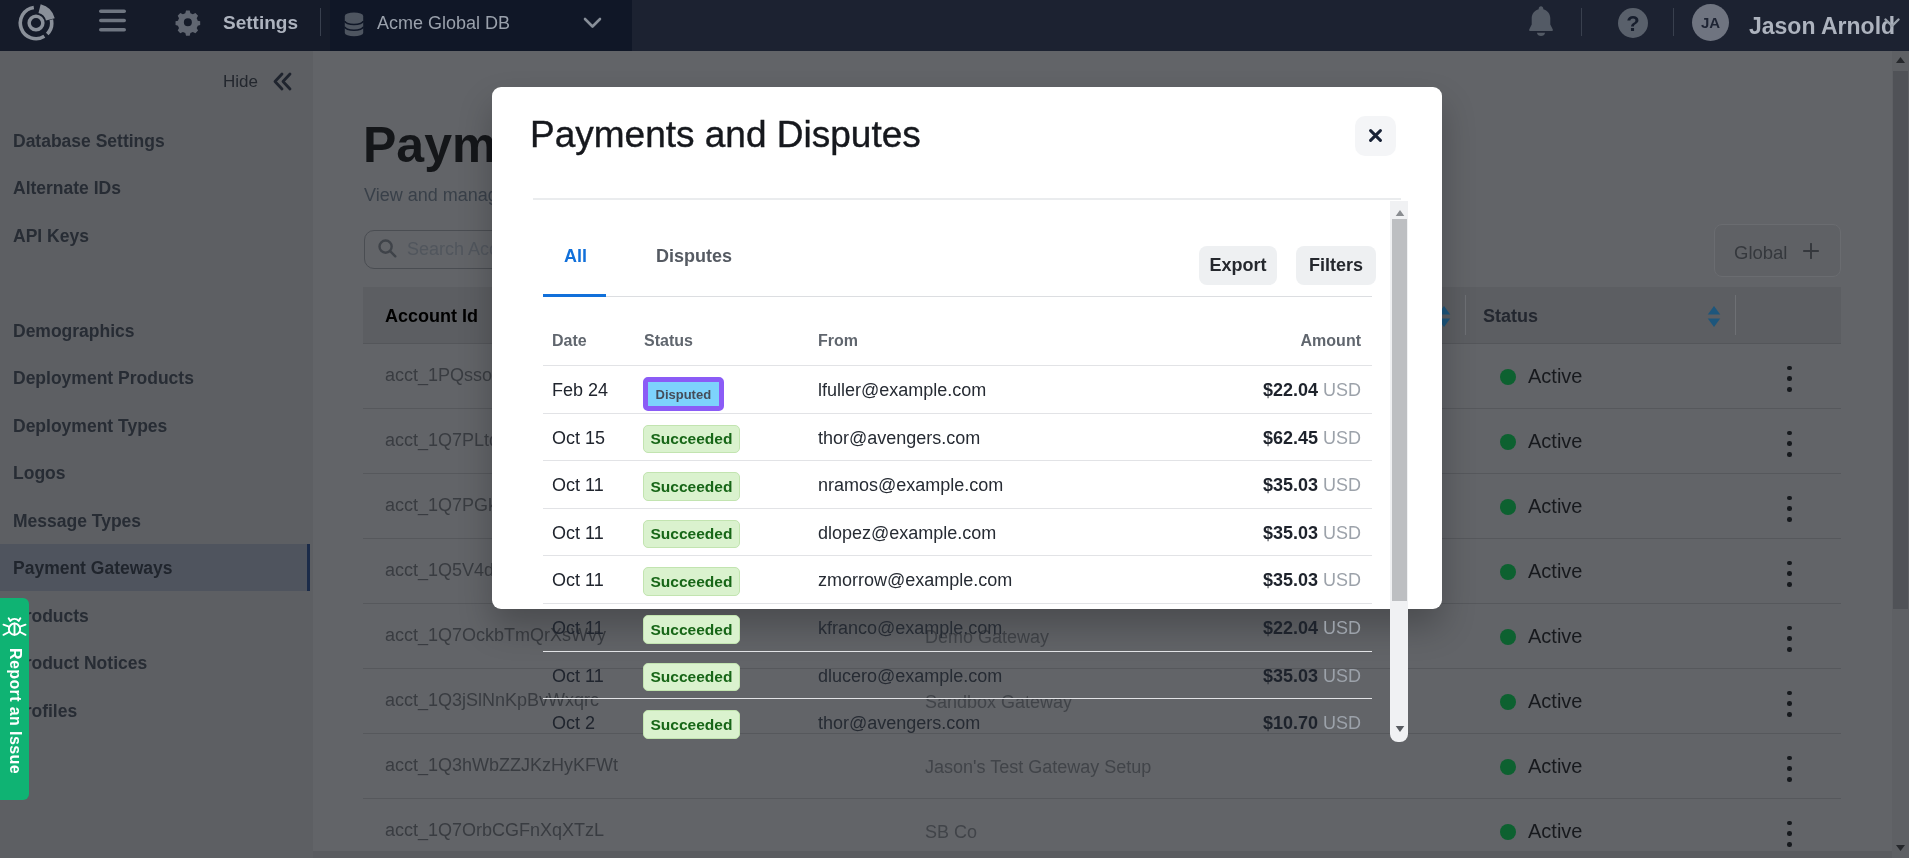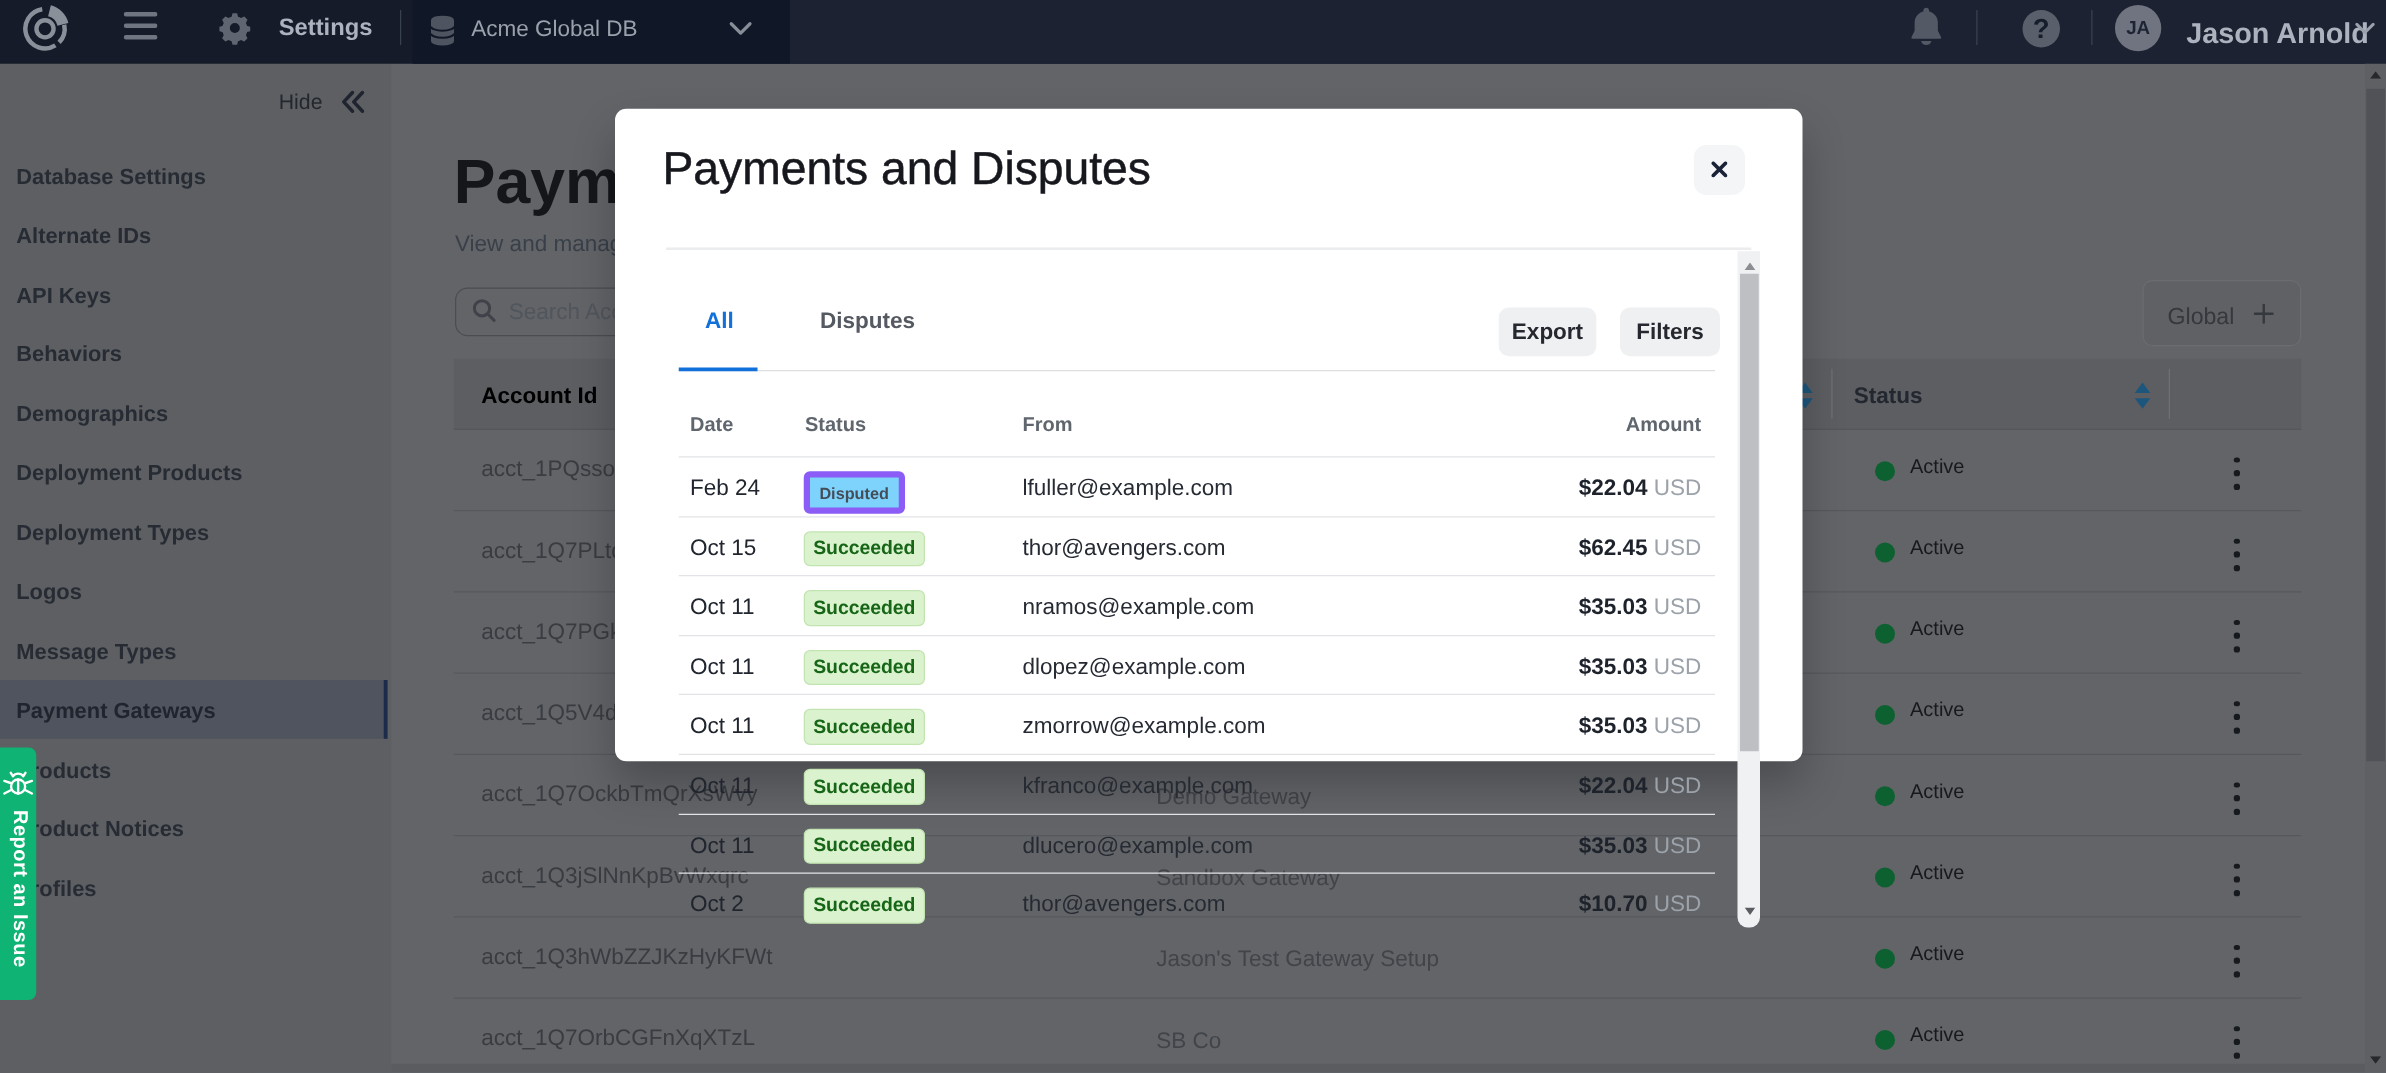--- a/index.html
+++ b/index.html
@@ -18,21 +18,21 @@
   .sbitem { position:absolute; left:0; width:309px; height:44px; line-height:44px; padding-left:13px;
             font-size:17.5px; font-weight:700; color:#272C34; }
   #sbsel { position:absolute; left:0; top:493px; width:309.5px; height:47px; background:#4F545E; border-right:3.5px solid #1B2B49; }
 
   
   #content { position:absolute; left:313px; top:51px; width:1579px; height:807px; background:#626468; }
   .trow { position:absolute; left:50px; width:1478px; height:65px; border-bottom:1px solid #56585C; }
   .trow .c1 { position:absolute; left:22px; top:21px; font-size:18px; color:#393C41; }
   .trow .c2 { position:absolute; left:562px; top:22.5px; font-size:18px; color:#414449; }
   .trow .dot { position:absolute; left:1137px; top:24.5px; width:16px; height:16px; border-radius:50%; background:#0D6130; }
-  .trow .c3 { position:absolute; left:1165px; top:21px; font-size:16px; color:#17191D; }
+  .trow .c3 { position:absolute; left:1165px; top:21px; font-size:20px; color:#17191D; }
   .trow .kebab { position:absolute; left:1424px; top:21.5px; }
   .trow .kebab i { display:block; width:4.6px; height:4.6px; border-radius:50%; background:#16191D; margin:0 0 6.4px 0; }
 
   
   #modal { position:absolute; left:476px; top:87px; width:950px; height:522px; background:#ffffff;
            border-radius:9px; box-shadow:0 18px 34px rgba(0,0,0,0.24);margin-left:16px; }
   .badge { display:inline-block; border-radius:5px; font-weight:700; font-size:15px; line-height:1; }
   .bdgS { background:#DAF2CE; border:1px solid #C2E4B0; color:#176617; padding:5.5px 6.5px; font-size:15.5px; }
   .bdgD { background:#7dd3fc; border:5px solid #8b5cf6; color:#454D59; padding:5.5px 7.5px; font-size:13px; }
 
@@ -180,21 +180,20 @@
     <span class="abs" style="left:223px; top:21px; font-size:17px; color:#23272E;">Hide</span>
     <svg class="abs" style="left:272px; top:21px" width="21" height="19" viewBox="0 0 21 19">
       <g fill="none" stroke="#1F242E" stroke-width="2.8" stroke-linecap="round" stroke-linejoin="round">
         <path d="M10 2 L3 9.5 L10 17"></path>
         <path d="M18 2 L11 9.5 L18 17"></path>
       </g>
     </svg>
     <div class="sbitem" style="top:67.5px">Database Settings</div>
     <div class="sbitem" style="top:115px">Alternate IDs</div>
     <div class="sbitem" style="top:162.5px">API Keys</div>
-    <div class="sbitem" style="top:210px">Behaviors</div>
     <div class="sbitem" style="top:257.5px">Demographics</div>
     <div class="sbitem" style="top:305px">Deployment Products</div>
     <div class="sbitem" style="top:352.5px">Deployment Types</div>
     <div class="sbitem" style="top:400px">Logos</div>
     <div class="sbitem" style="top:447.5px">Message Types</div>
     <div class="sbitem" style="top:495px; color:#20252D;">Payment Gateways</div>
     <div class="sbitem" style="top:542.5px">Products</div>
     <div class="sbitem" style="top:590px">Product Notices</div>
     <div class="sbitem" style="top:637.5px">Profiles</div>
   </div>

